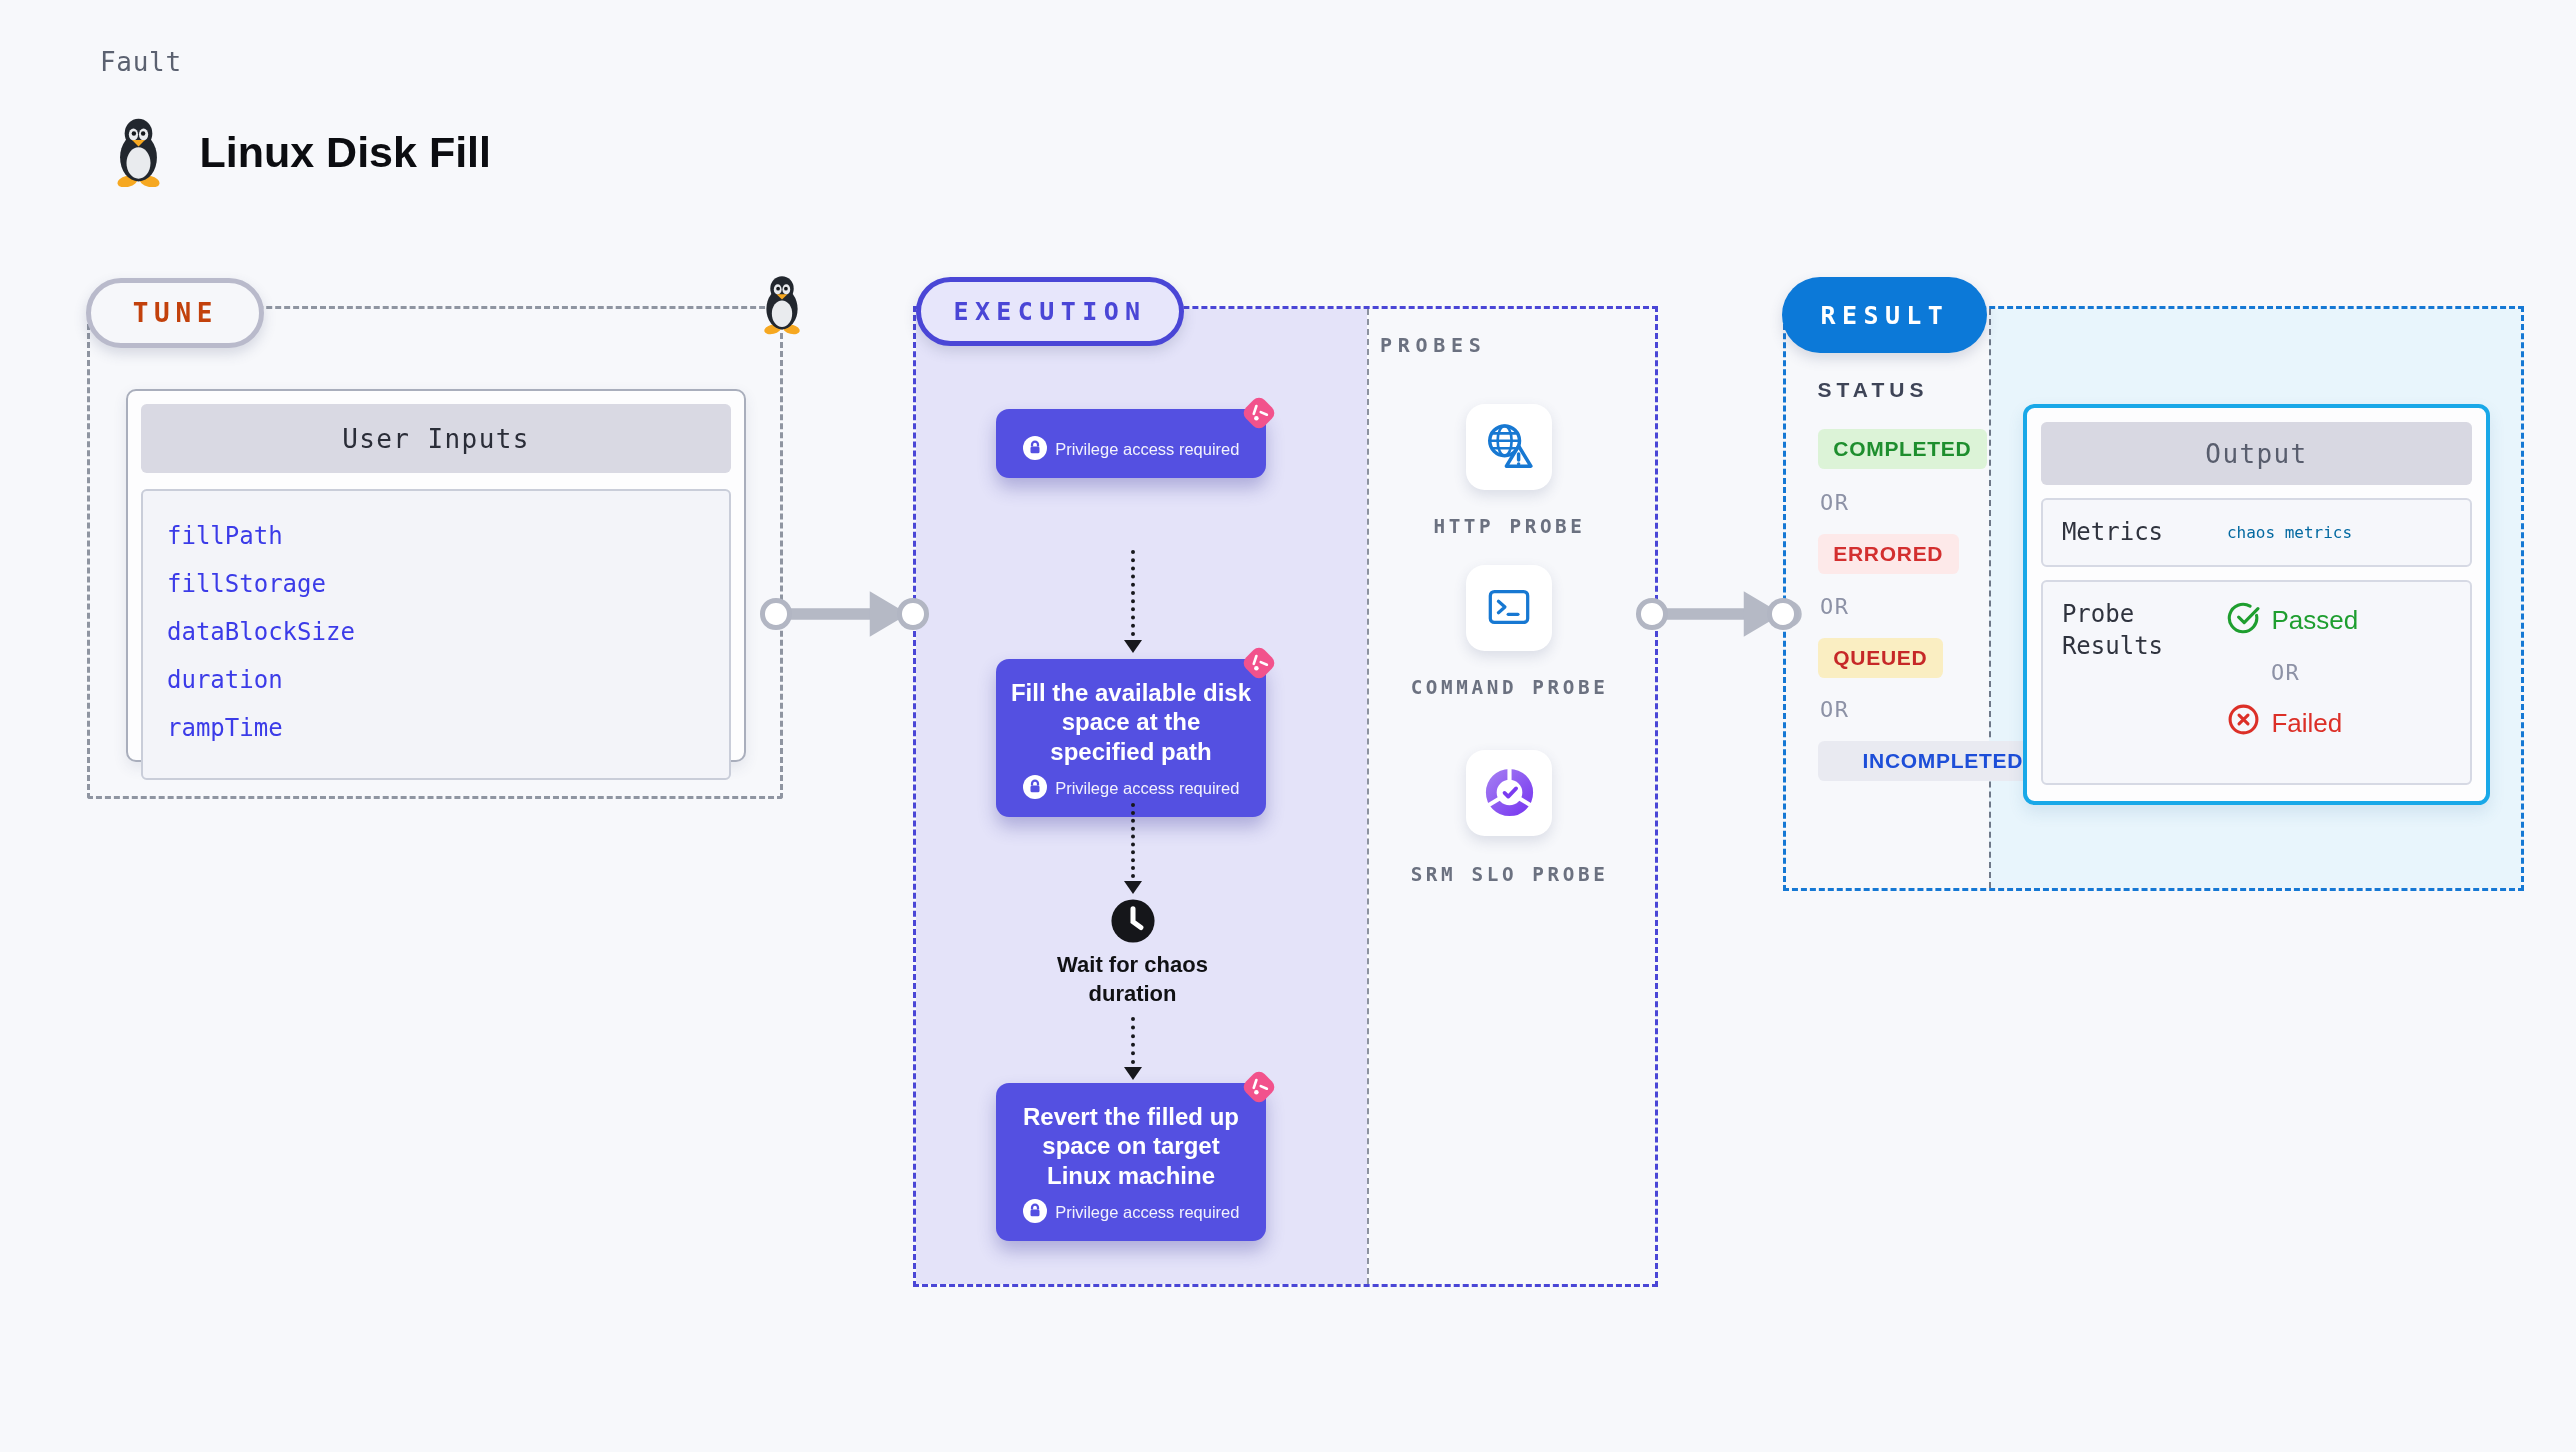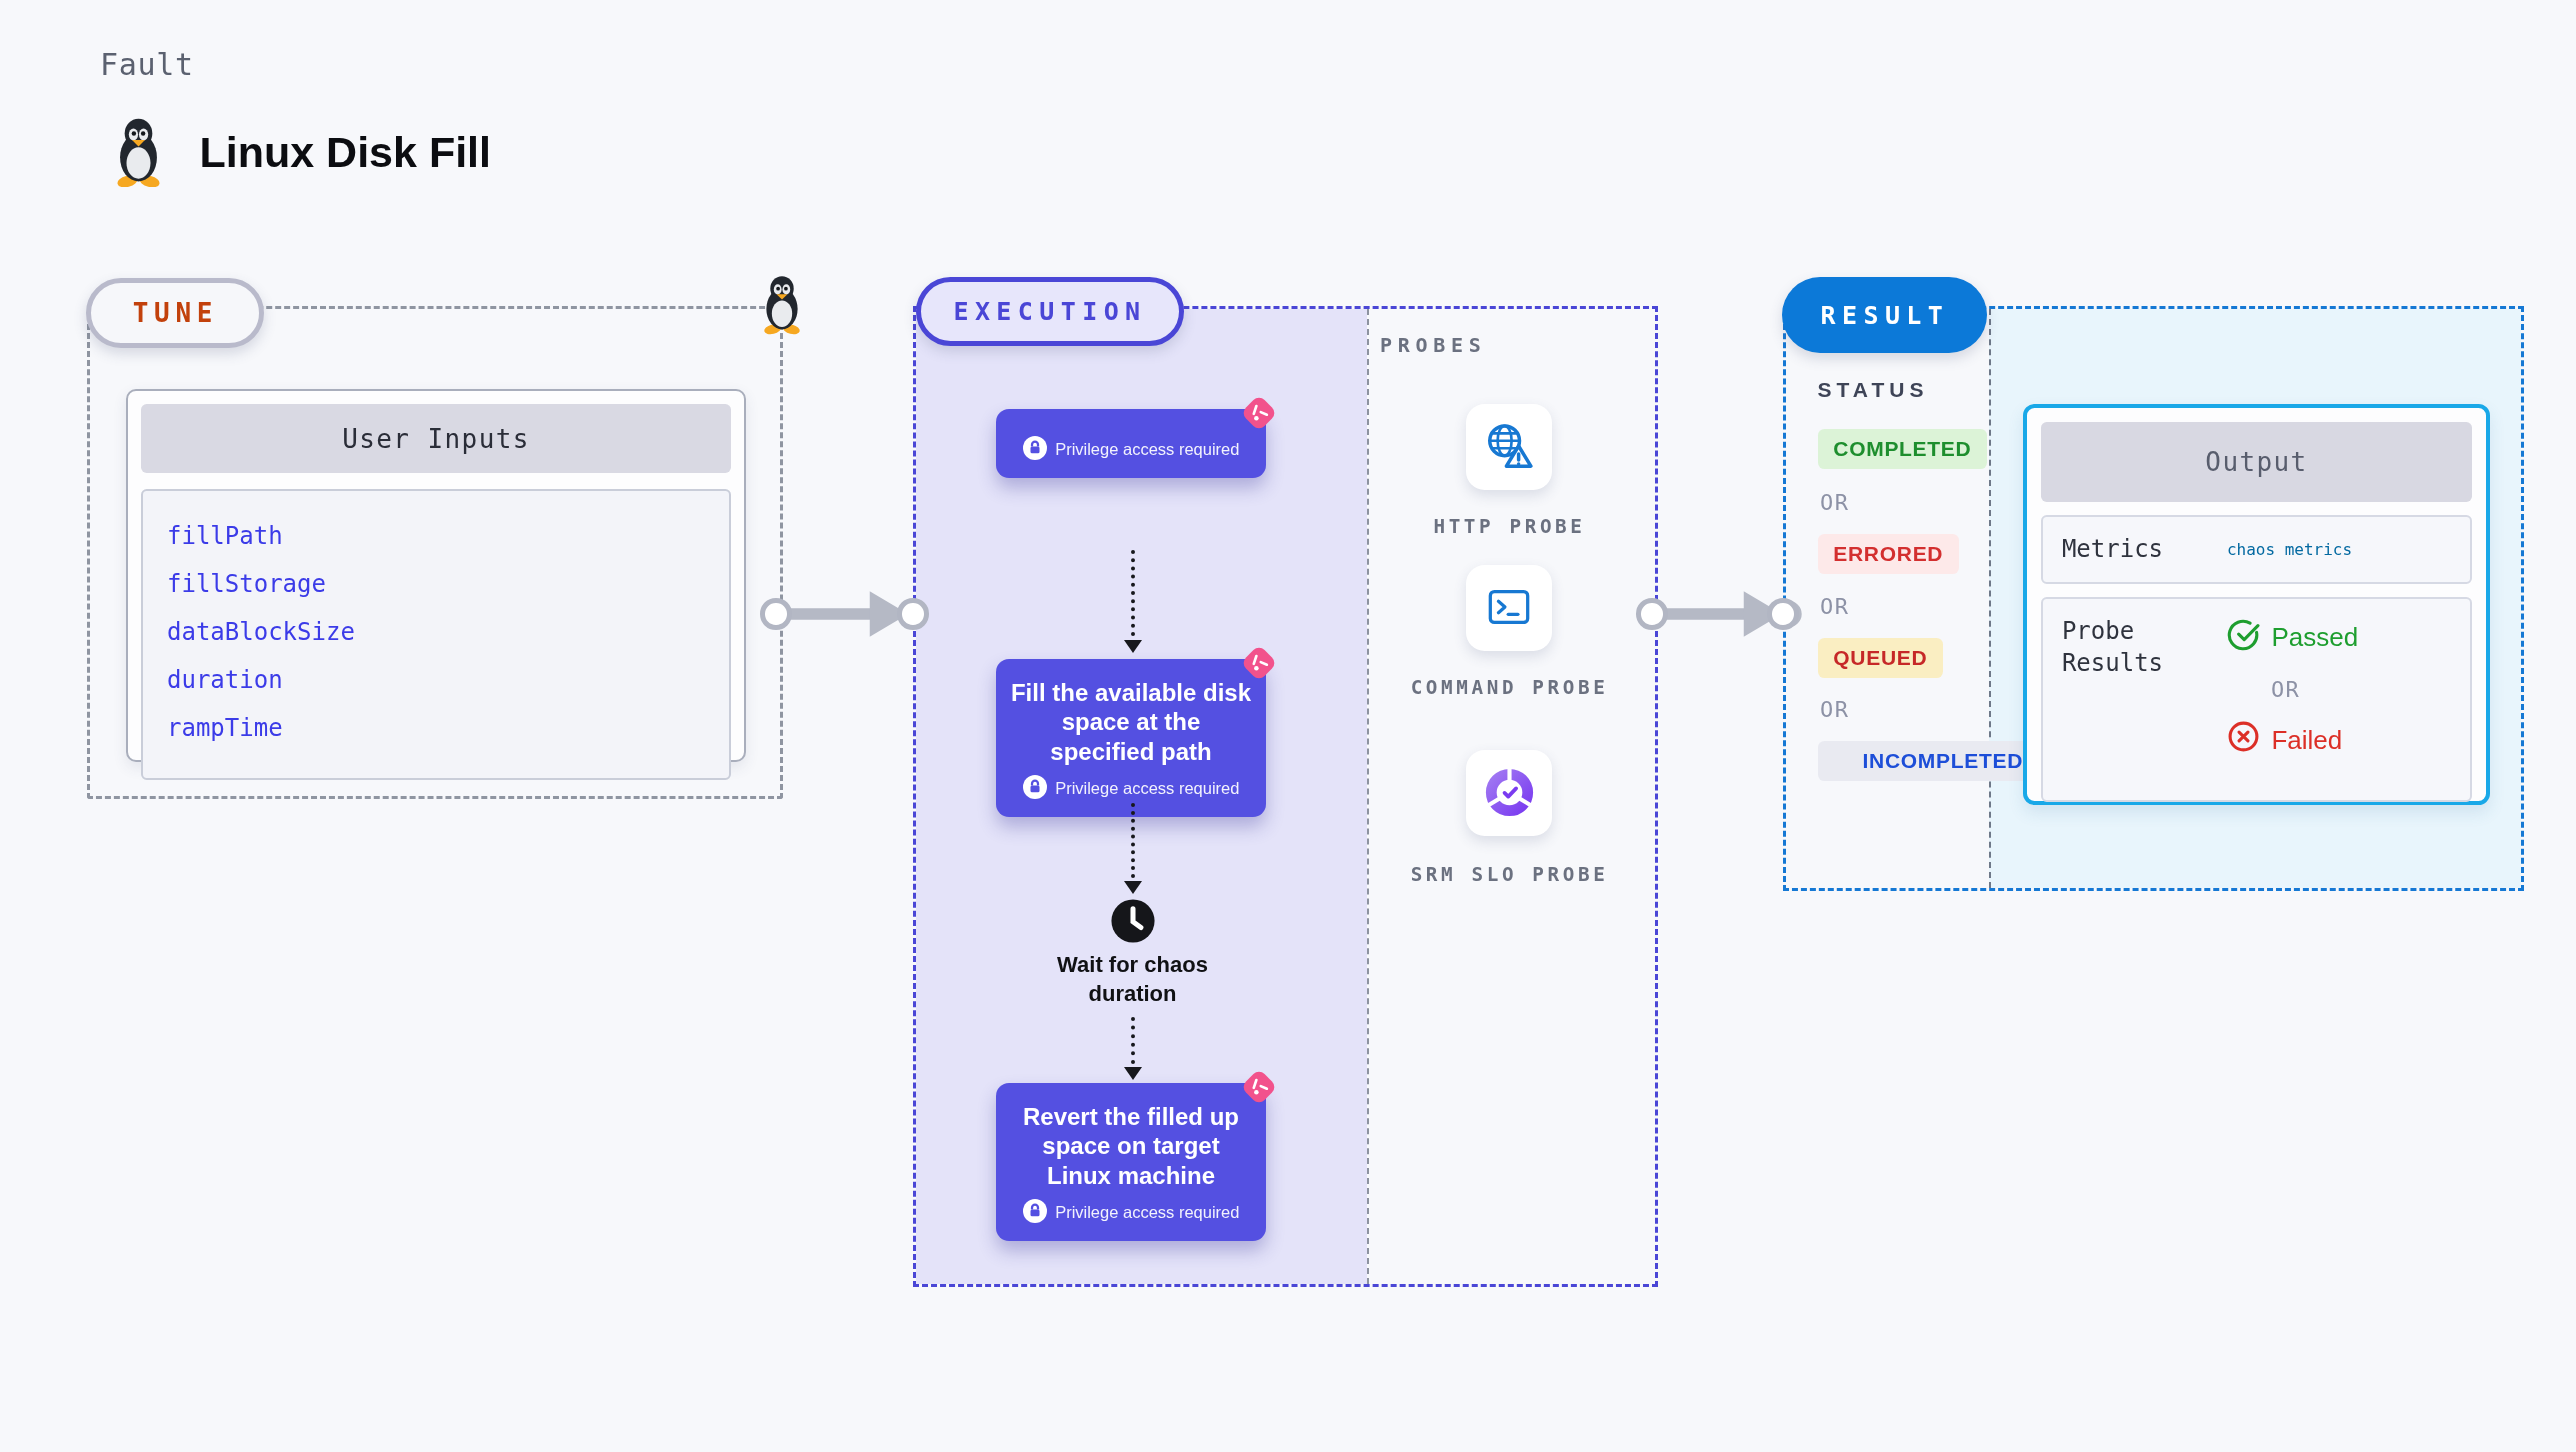--- a/index.html
+++ b/index.html
@@ -1,21 +1,21 @@
 <!DOCTYPE html>
 <html style="font-size:11.5px"><head>
 <meta charset="utf-8">
 <style>
   html,body{margin:0;padding:0;}
   body{background:#f7f8fb;font-family:"Liberation Sans",sans-serif;}
   #canvas{position:relative;width:2576px;height:1452px;background:#f7f8fb;overflow:hidden;}
 
   
   .kicker{position:absolute;left:100px;top:47px;font-family:"DejaVu Sans Mono",monospace;
-          font-size:30px;color:#5b6170;letter-spacing:0.7px;}
+          font-size:26px;color:#5b6170;letter-spacing:0.7px;}
   .title-row{position:absolute;left:109px;top:115px;display:flex;align-items:center;gap:31.5px;}
   .title{font-size:43px;font-weight:bold;color:#0c0d11;letter-spacing:0px;}
 
   
   .pill{position:absolute;display:flex;align-items:center;justify-content:center;
         border-radius:43px;font-family:"DejaVu Sans Mono",monospace;font-weight:bold;
         box-shadow:0 5.7px 13px rgba(60,70,110,.18);}
   .conn-circle{position:absolute;width:21.5px;height:21.5px;border-radius:50%;
         background:#fff;border:5.7px solid #b2b6c3;box-sizing:content-box;z-index:5;}
 
@@ -84,21 +84,21 @@
   .st-completed{background:#dcf3d7;color:#1e8e2e;}
   .st-errored{background:#fde9e9;color:#d32f2f;}
   .st-queued{background:#faeec2;color:#c62828;}
   .st-incompleted{background:#e9eaf1;color:#1d4ed8;padding-left:45px;}
   .or{position:absolute;left:34px;font-family:"DejaVu Sans Mono",monospace;font-size:22px;
         color:#8d92a6;letter-spacing:1.4px;}
 
   .output-card{position:absolute;left:237px;top:95px;width:467px;height:401px;background:#fdfdfe;
         border:4.3px solid #19a8e8;border-radius:11.5px;padding:14.3px;box-sizing:border-box;
         box-shadow:0 7.2px 15.8px rgba(40,110,160,.12);}
-  .out-head{height:80px;background:#d8d8e2;border-radius:5.7px;display:flex;align-items:center;
+  .out-head{height:63px;background:#d8d8e2;border-radius:5.7px;display:flex;align-items:center;
         justify-content:center;font-family:"DejaVu Sans Mono",monospace;font-size:26px;
         color:#585d6d;letter-spacing:1.4px;}
   .out-row{margin-top:13px;background:#f6f7fb;border:2.1px solid #d6d9e4;border-radius:5.7px;
         padding:15.8px 18.6px;box-sizing:border-box;display:flex;}
   .out-label{font-family:"DejaVu Sans Mono",monospace;font-size:24px;color:#2f333e;
         width:165px;line-height:1.35;flex:none;}
   .out-link{font-family:"DejaVu Sans Mono",monospace;font-size:16px;color:#0369a1;cursor:pointer;
         align-self:center;}
   .pr-col{display:flex;flex-direction:column;gap:18.6px;padding-top:2.9px;}
   .pr-item{display:flex;align-items:center;gap:11.5px;font-size:26px;font-weight:normal;}

